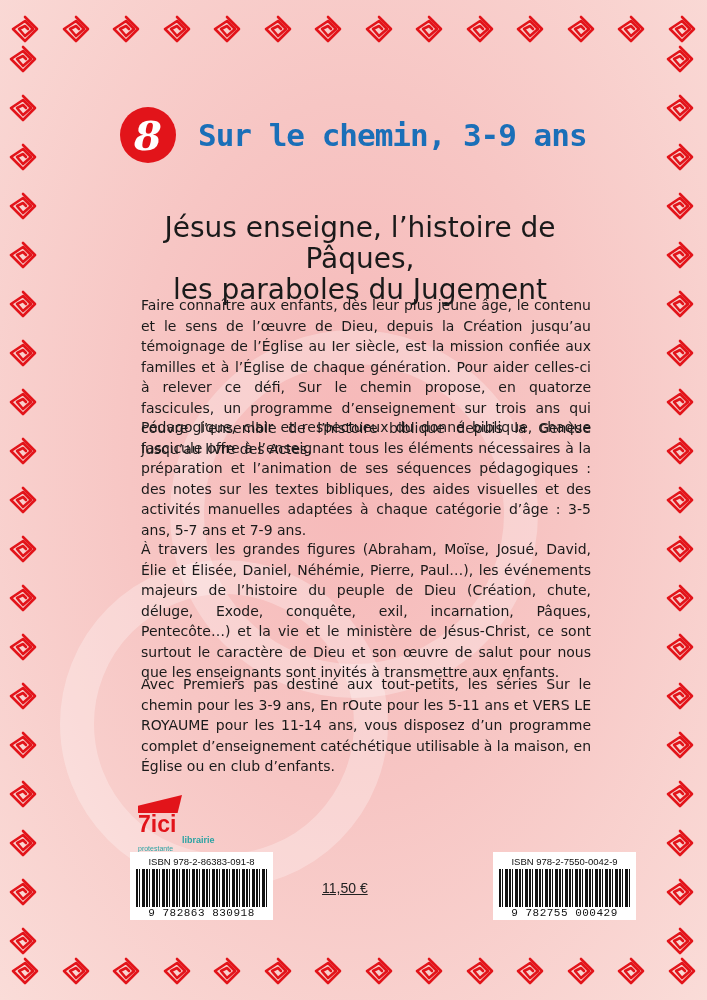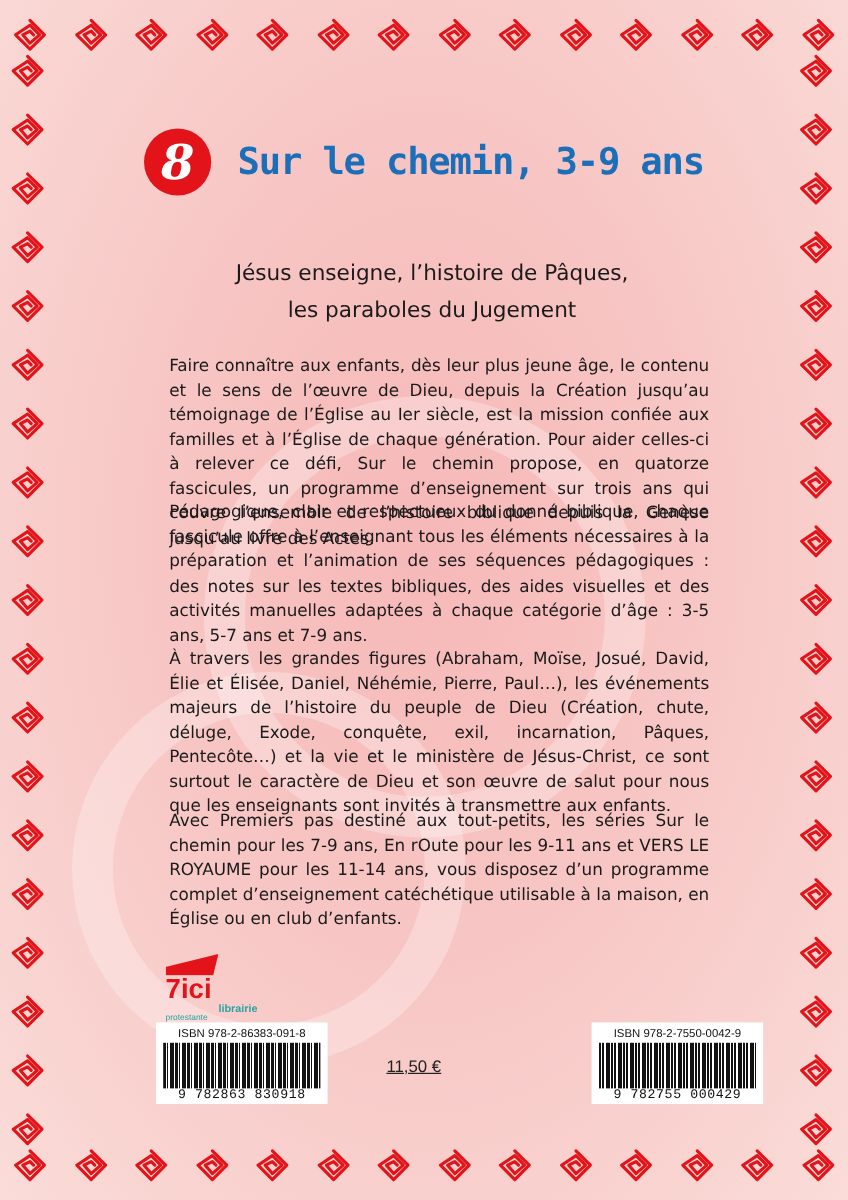--- a/index.html
+++ b/index.html
@@ -8,21 +8,21 @@
     background:radial-gradient(ellipse at 50% 45%,#f6b8b8 0%,#f7c6c4 45%,#fadcd8 100%);overflow:hidden;}
   .swirl{position:absolute;border-radius:50%;border:34px solid rgba(255,255,255,0.28);}
   .border-row{position:absolute;left:10px;right:10px;height:34px;display:flex;justify-content:space-between;}
   .border-col{position:absolute;top:44px;bottom:44px;width:34px;display:flex;flex-direction:column;justify-content:space-between;}
   .motif{width:30px;height:30px;}
   .top{top:14px;} .bottom{bottom:10px;}
   .left{left:8px;} .right{right:8px;}
   .header{position:absolute;left:120px;top:107px;display:flex;align-items:center;}
   .badge{width:56px;height:56px;border-radius:50%;background:#e2141a;color:#fff;display:flex;align-items:center;justify-content:center;font:bold 40px "DejaVu Serif",serif;font-style:italic;}
   .series{margin-left:22px;color:#1a6fb8;font:bold 31px "DejaVu Sans Mono",monospace;letter-spacing:-1px;}
-  .title{position:absolute;left:130px;width:460px;top:212px;text-align:center;font-size:18px;line-height:31px;color:#1a1a1a;}
+  .title{position:absolute;left:130px;width:460px;top:212px;text-align:center;font-size:28px;line-height:31px;color:#1a1a1a;}
   .body{position:absolute;left:141px;width:450px;font-size:14px;line-height:20.5px;color:#1a1a1a;text-align:justify;}
   .p1{top:278px;margin-top:17px;} .p2{top:417px;} .p3{top:539px;} .p4{top:674px;}
   .logo7{position:absolute;left:138px;top:795px;width:44px;}
   .logo7 .flag{width:44px;height:18px;background:#e2141a;clip-path:polygon(0 60%,100% 0,90% 100%,0 100%);}
   .logo7 .n{font:bold 23px "Liberation Sans",sans-serif;color:#e2141a;line-height:22px;}
   .logo7 .l1{font:bold 9px "Liberation Sans",sans-serif;color:#2aa3a3;line-height:10px;margin-left:44px;}
   .logo7 .l2{font:7px "Liberation Sans",sans-serif;color:#2aa3a3;}
   .excelsis{position:absolute;left:483px;top:808px;display:flex;align-items:center;}
   .exc-icon{width:36px;height:28px;border-radius:50%;background:#1d5aa8;position:relative;}
   .exc-icon:after{content:"";position:absolute;left:8px;top:8px;width:20px;height:10px;border:3px solid #f5d200;border-radius:50%;}
@@ -255,21 +255,21 @@
   </div>
 
   <div class="title">
     <div>Jésus enseigne, l’histoire de Pâques,</div>
     <div>les paraboles du Jugement</div>
   </div>
 
   <div class="body p1">Faire connaître aux enfants, dès leur plus jeune âge, le contenu et le sens de l’œuvre de Dieu, depuis la Création jusqu’au témoignage de l’Église au Ier siècle, est la mission confiée aux familles et à l’Église de chaque génération. Pour aider celles-ci à relever ce défi, Sur le chemin propose, en quatorze fascicules, un programme d’enseignement sur trois ans qui couvre l’ensemble de l’histoire biblique depuis la Genèse jusqu’au livre des Actes.</div>
   <div class="body p2">Pédagogique, clair et respectueux du donné biblique, chaque fascicule offre à l’enseignant tous les éléments nécessaires à la préparation et l’animation de ses séquences pédagogiques : des notes sur les textes bibliques, des aides visuelles et des activités manuelles adaptées à chaque catégorie d’âge : 3-5 ans, 5-7 ans et 7-9 ans.</div>
   <div class="body p3">À travers les grandes figures (Abraham, Moïse, Josué, David, Élie et Élisée, Daniel, Néhémie, Pierre, Paul…), les événements majeurs de l’histoire du peuple de Dieu (Création, chute, déluge, Exode, conquête, exil, incarnation, Pâques, Pentecôte…) et la vie et le ministère de Jésus-Christ, ce sont surtout le caractère de Dieu et son œuvre de salut pour nous que les enseignants sont invités à transmettre aux enfants.</div>
-  <div class="body p4">Avec Premiers pas destiné aux tout-petits, les séries Sur le chemin pour les 7-9 ans, En rOute pour les 9-11 ans et VERS LE ROYAUME pour les 11-14 ans, vous disposez d’un programme complet d’enseignement catéchétique utilisable à la maison, en Église ou en club d’enfants.</div>
+  <div class="body p4">Avec Premiers pas destiné aux tout-petits, les séries Sur le chemin pour les 3-9 ans, En rOute pour les 5-11 ans et VERS LE ROYAUME pour les 11-14 ans, vous disposez d’un programme complet d’enseignement catéchétique utilisable à la maison, en Église ou en club d’enfants.</div>
 
   <div class="logo7">
     <div class="flag"></div>
     <div class="n">7ici</div>
     <div class="l1">librairie</div>
     <div class="l2">protestante</div>
   </div>
 
 
   <div class="barcode bc-left">

